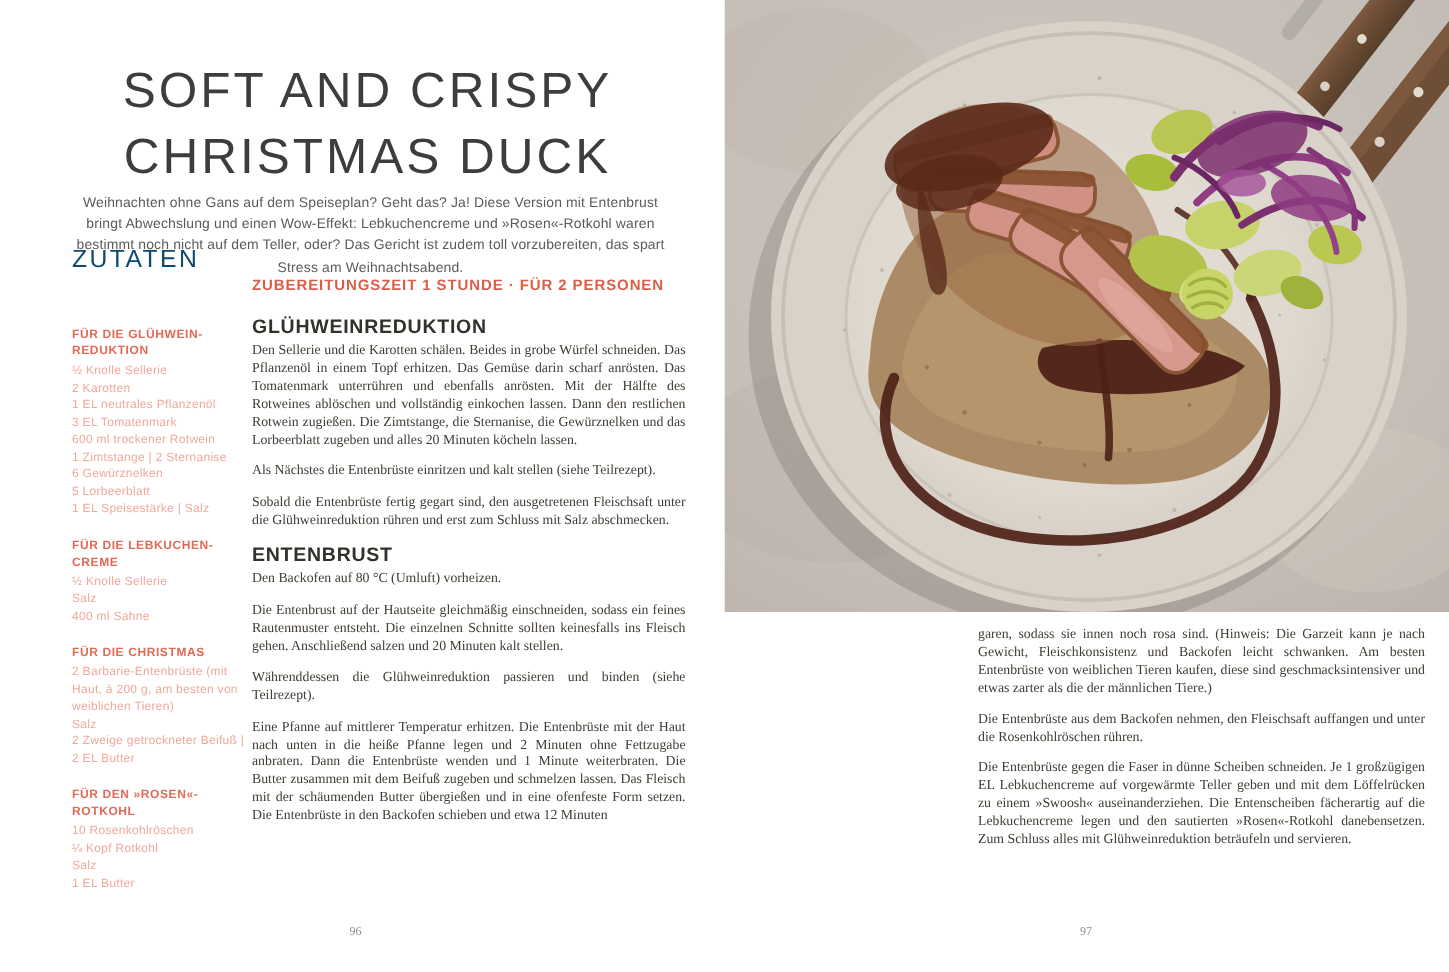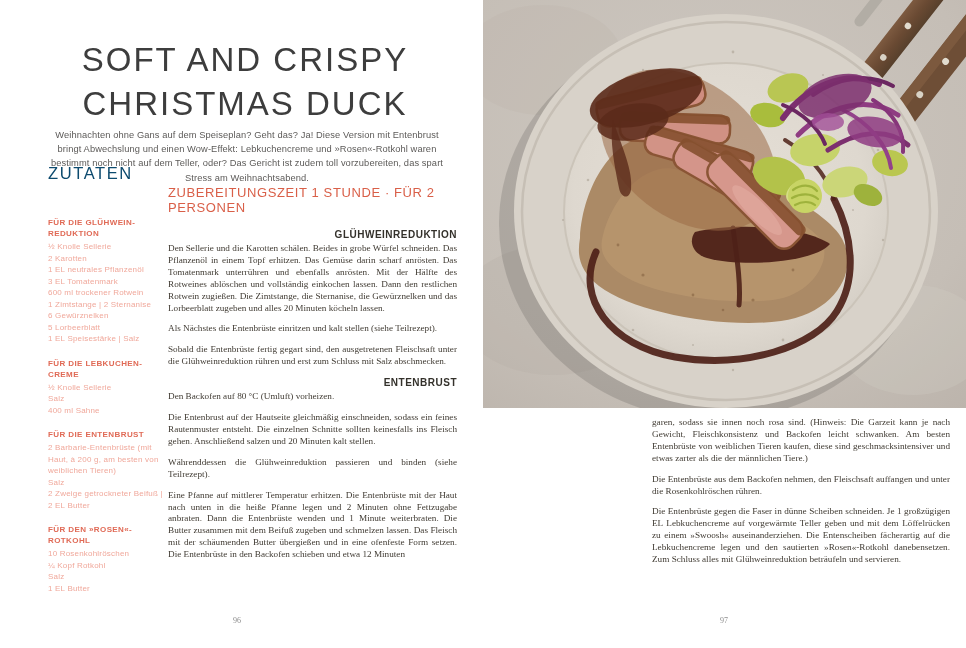--- a/index.html
+++ b/index.html
@@ -16,24 +16,24 @@
   .zutaten { position:absolute; left:48px; top:164px; font-size:16.5px;
              letter-spacing:1.6px; color:#0c4a6e; font-weight:400; }
 
   .ing-col { position:absolute; left:48px; top:217px; width:121px; }
   .ing-group { margin-bottom:13px; }
   .ing-title { font-size:8px; line-height:11px; font-weight:bold; color:#e06a56;
                letter-spacing:.4px; margin-bottom:2px; }
   .ing-item { font-size:8px; line-height:11.5px; color:#f0a89b; letter-spacing:.2px; }
 
   .mid-col { position:absolute; left:168px; top:185px; width:289px; }
-  .meta { font-size:13px; font-weight:normal; color:#d95f48; letter-spacing:.6px;
+  .meta { font-size:10px; font-weight:bold; color:#d95f48; letter-spacing:.6px;
           margin-bottom:14px; }
-  .sec-heading { font-size:10px; font-weight:bold; color:#34312b;
-                 letter-spacing:.5px; margin-bottom:3px;text-align:right; }
+  .sec-heading { font-size:13px; font-weight:bold; color:#34312b;
+                 letter-spacing:.5px; margin-bottom:3px; }
   .body-p { font-family:"Liberation Serif", serif; font-size:9.2px; line-height:11.9px;
             color:#403b33; text-align:justify; margin-bottom:9px; }
 
   
   .photo-wrap { position:absolute; left:483px; top:0; width:483px; height:408px; }
   .right-col { position:absolute; left:652px; top:417px; width:298px; }
 
   .pagenum { position:absolute; top:616px; font-size:8px; color:#8d8d8d;font-family:Liberation Serif, serif; }
   .pagenum.left  { left:233px; }
   .pagenum.right { left:720px; }
@@ -67,21 +67,21 @@
         <div class="ing-item">5 Lorbeerblatt</div>
         <div class="ing-item">1 EL Speisestärke | Salz</div>
       </div>
       <div class="ing-group">
         <div class="ing-title">FÜR DIE LEBKUCHEN-CREME</div>
         <div class="ing-item">½ Knolle Sellerie</div>
         <div class="ing-item">Salz</div>
         <div class="ing-item">400 ml Sahne</div>
       </div>
       <div class="ing-group">
-        <div class="ing-title">FÜR DIE ENTENBRUST</div>
+        <div class="ing-title">FÜR DIE CHRISTMAS</div>
         <div class="ing-item">2 Barbarie-Entenbrüste (mit Haut, à 200 g, am besten von weiblichen Tieren)</div>
         <div class="ing-item">Salz</div>
         <div class="ing-item">2 Zweige getrockneter Beifuß | 2 EL Butter</div>
       </div>
       <div class="ing-group">
         <div class="ing-title">FÜR DEN »ROSEN«-ROTKOHL</div>
         <div class="ing-item">10 Rosenkohlröschen</div>
         <div class="ing-item">¼ Kopf Rotkohl</div>
         <div class="ing-item">Salz</div>
         <div class="ing-item">1 EL Butter</div>

